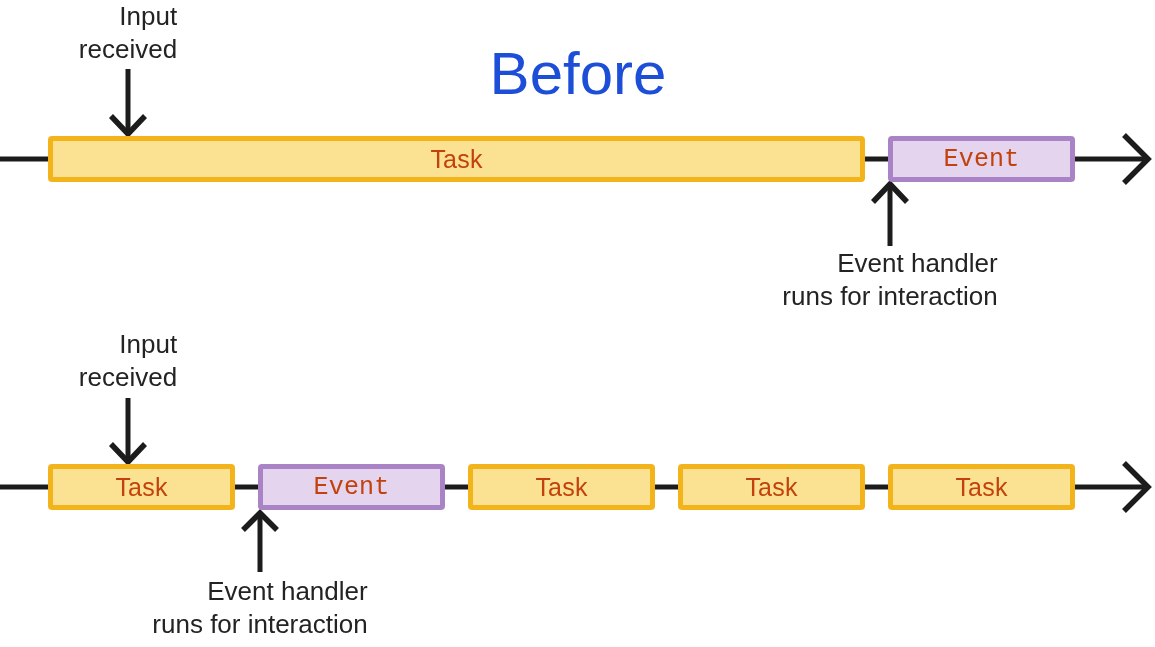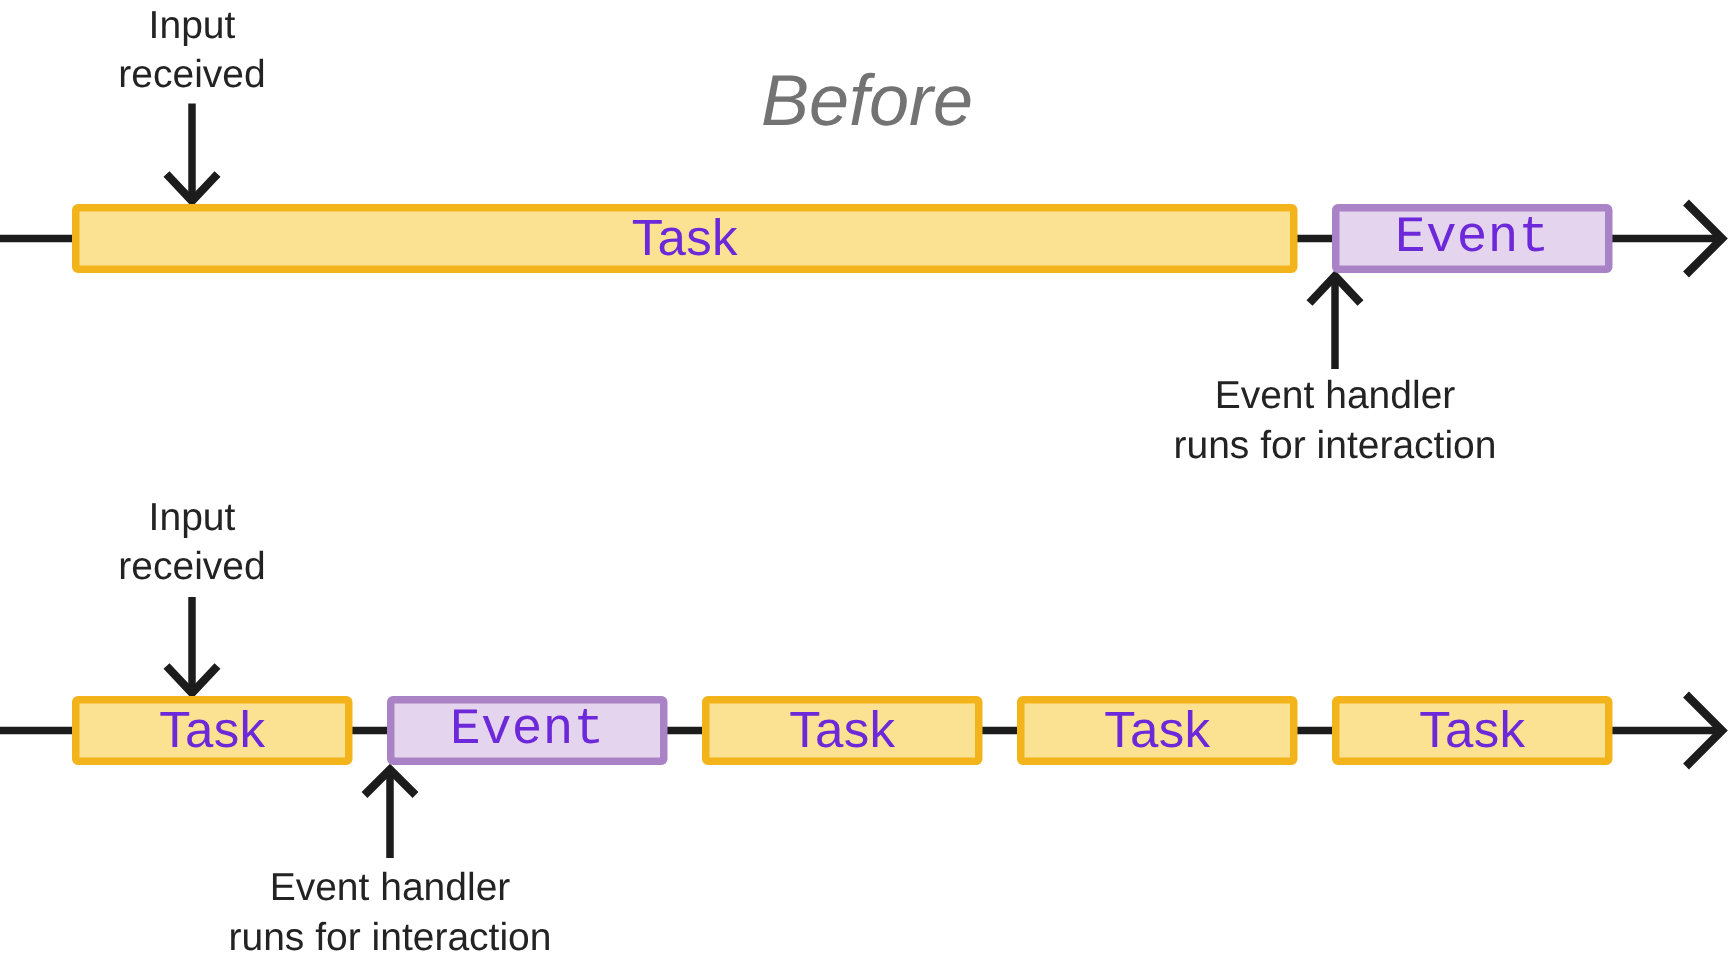--- a/index.html
+++ b/index.html
@@ -25,43 +25,42 @@
   .ah { stroke-width: 5.5px; stroke-linejoin: miter; }
   .box {
     position: absolute;
     height: 46px;
     box-sizing: border-box;
     border: 5px solid;
     border-radius: 4px;
     display: flex;
     align-items: center;
     justify-content: center;
-    font-size: 34px;
+    font-size: 25px;
     letter-spacing: 0.2px;
-    color: #6d28d9;
+    color: #c2410c;
     z-index: 2;
   }
   .task  { background: #FBE293; border-color: #F3B31A; }
   .event { background: #E4D4ED; border-color: #A983C6; font-family: Liberation Mono, monospace; }
   .title {
     position: absolute;
     transform: translateX(-50%);
-    font-size: 48px;
+    font-size: 60px;
     line-height: 1.0;
-    color: #737373;
+    color: #1d4ed8;
     white-space: nowrap;
     z-index: 3;
-    font-style: italic;
   }
   .annotation {
     position: absolute;
     transform: translateX(-50%);
     font-size: 26px;
     line-height: 33px;
-    text-align: center;
+    text-align: right;
     color: #232323;
     z-index: 3;
   }
   .annotation div { white-space: nowrap; }
 </style>
 </head>
 <body>
 
 <div class="canvas">
 

